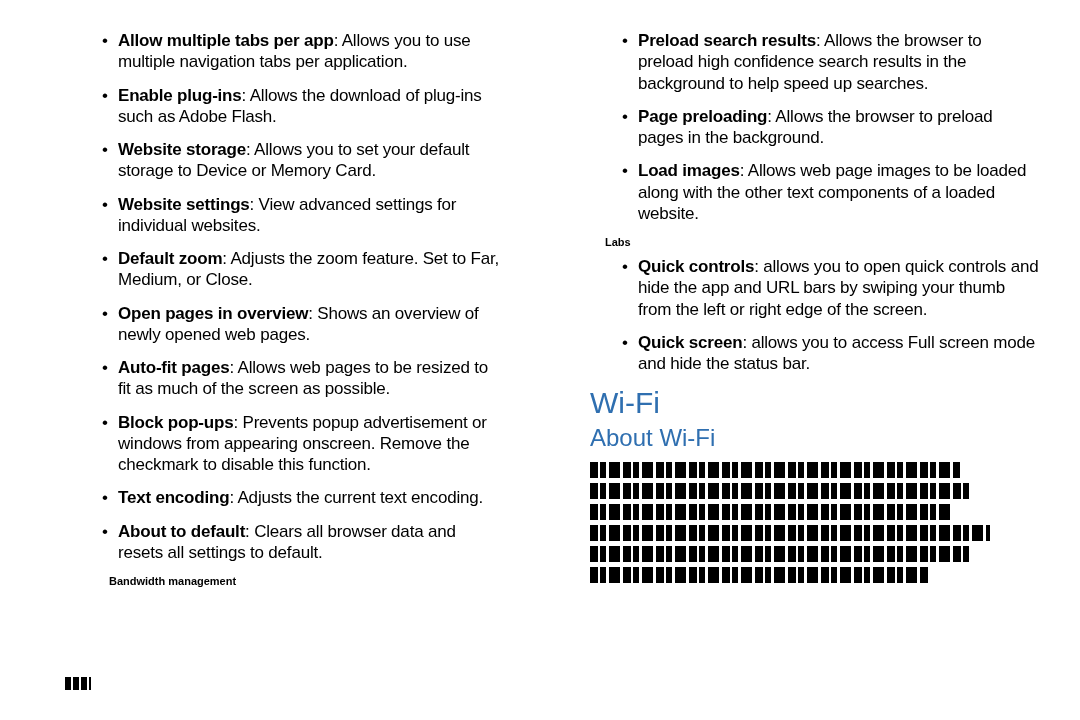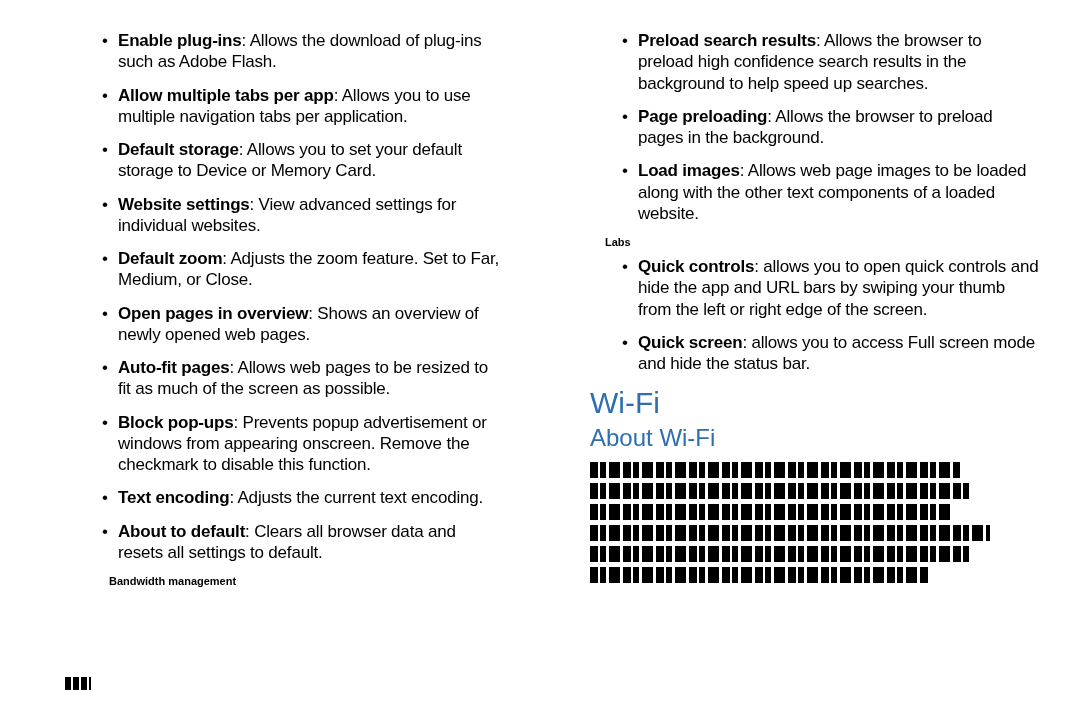--- a/index.html
+++ b/index.html
@@ -108,23 +108,23 @@
     vertical-align: middle;
   }
 </style>
 </head>
 <body>
 
 <div class="page">
 
   <div class="col col-left">
     <ul class="bullets indent" id="left-list">
+        <li><span class="b">Allow multiple tabs per app</span><span>: Allows you to use multiple navigation tabs per application.</span></li>
         <li><span class="b">Enable plug-ins</span><span>: Allows the download of plug-ins such as Adobe Flash.</span></li>
-        <li><span class="b">Allow multiple tabs per app</span><span>: Allows you to use multiple navigation tabs per application.</span></li>
-        <li><span class="b">Default storage</span><span>: Allows you to set your default storage to Device or Memory Card.</span></li>
+        <li><span class="b">Website storage</span><span>: Allows you to set your default storage to Device or Memory Card.</span></li>
         <li><span class="b">Website settings</span><span>: View advanced settings for individual websites.</span></li>
         <li><span class="b">Default zoom</span><span>: Adjusts the zoom feature. Set to Far, Medium, or Close.</span></li>
         <li><span class="b">Open pages in overview</span><span>: Shows an overview of newly opened web pages.</span></li>
         <li><span class="b">Auto-fit pages</span><span>: Allows web pages to be resized to fit as much of the screen as possible.</span></li>
         <li><span class="b">Block pop-ups</span><span>: Prevents popup advertisement or windows from appearing onscreen. Remove the checkmark to disable this function.</span></li>
         <li><span class="b">Text encoding</span><span>: Adjusts the current text encoding.</span></li>
         <li><span class="b">About to default</span><span>: Clears all browser data and resets all settings to default.</span></li>
       </ul>
     <div class="sub-heading left">Bandwidth management</div>
   </div>

